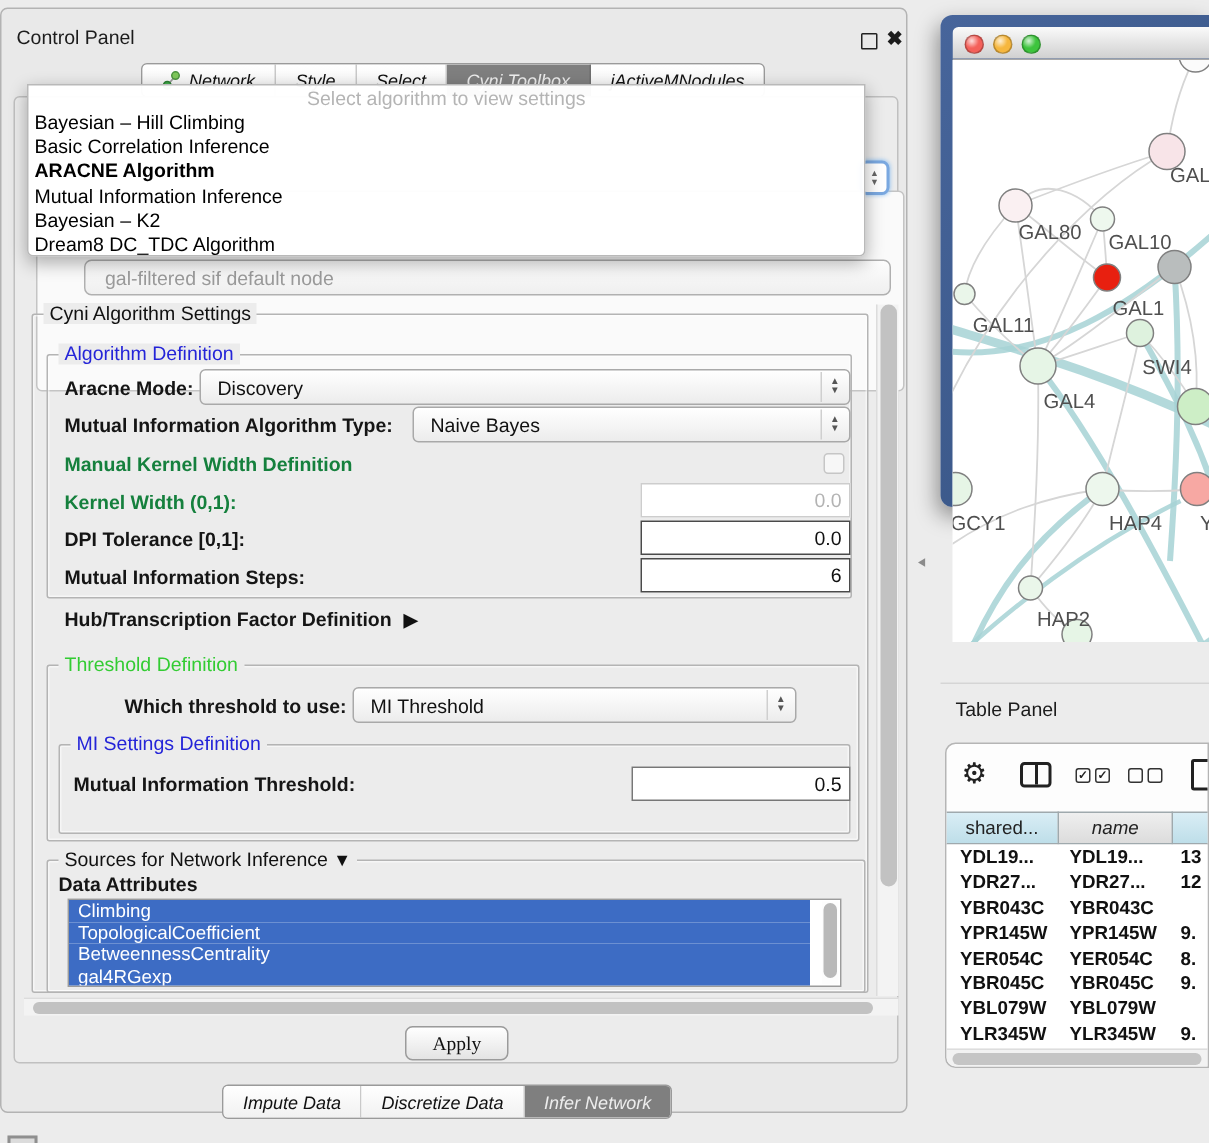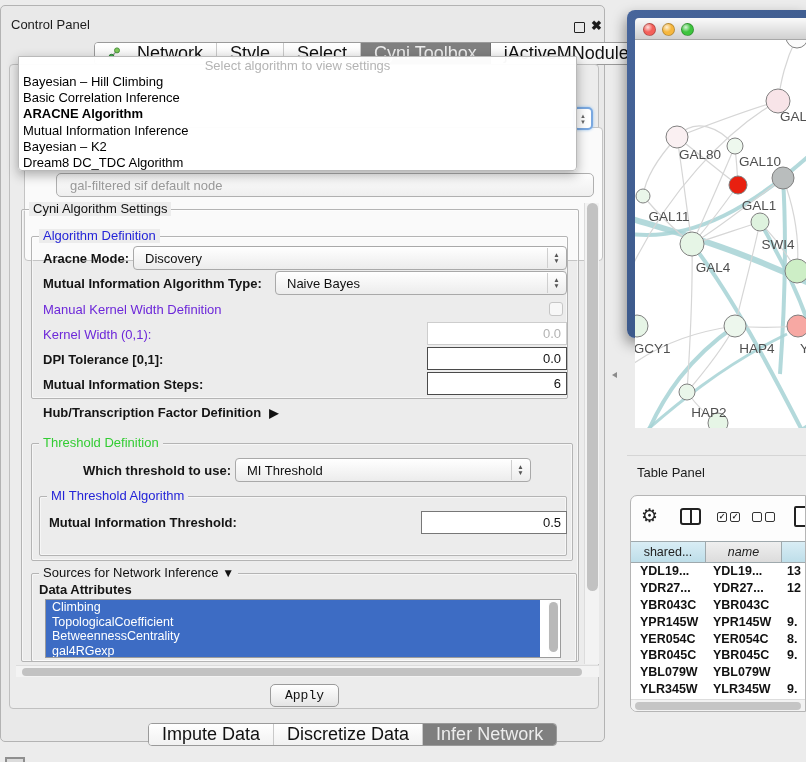--- a/index.html
+++ b/index.html
@@ -14,22 +14,22 @@
   .cp-title{position:absolute;left:10px;top:5px;font-size:13px;color:#1c1c1c;}
   .float-icon{position:absolute;left:573px;top:10px;width:9px;height:9px;border:1.5px solid #222;
       border-radius:1px;background:transparent;}
   .close-icon{position:absolute;left:590px;top:6px;font-size:13px;font-weight:bold;color:#1c1c1c;}
 
   
   .tabbar{position:absolute;display:flex;border:1px solid #9a9a9a;border-radius:4px;
       overflow:hidden;background:#fdfdfd;box-sizing:border-box;}
   #top-tabs{left:93px;top:36px;height:23px;}
   #bottom-tabs{left:147px;top:717px;height:23px;justify-content:flex-end;}
-  .seg{display:flex;align-items:center;gap:16px;padding:0 13px;font-size:18px;color:#111;
-      background:linear-gradient(#ffffff,#f1f1f1);border-right:1px solid #c9c9c9;white-space:nowrap;}
+  .seg{display:flex;align-items:center;gap:5px;padding:0 13px;font-size:12px;color:#111;
+      background:linear-gradient(#ffffff,#f1f1f1);border-right:1px solid #c9c9c9;white-space:nowrap;font-style:italic;}
   .seg:last-child{border-right:none;}
   .seg.sel{background:#7f7f7f;color:#ededed;border-right-color:#6f6f6f;}
 
   
   .cp-card{position:absolute;left:8px;top:58px;width:590px;height:645px;background:#ececec;
       border:1px solid #c0c0c0;border-radius:4px;box-sizing:border-box;}
   .top-subpanel{position:absolute;left:14px;top:62px;width:579px;height:134px;background:#fafafa;
       border:1px solid #c4c4c4;border-radius:4px;box-sizing:border-box;}
 
   
@@ -41,21 +41,21 @@
       justify-content:center;color:#555;}
   .stepper::before{content:"▲";font-size:6.5px;line-height:6px;}
   .stepper::after{content:"▼";font-size:6.5px;line-height:6px;}
   .field{position:absolute;background:#fff;border:1px solid #999;box-sizing:border-box;
       font-size:13px;color:#111;display:flex;align-items:center;justify-content:flex-end;
       padding:0 5px;}
   .field.strong{border:1.5px solid #4a4a4a;}
   .field.disabled{border-color:#cdcdcd;color:#b3b3b3;}
   .lbl{position:absolute;font-size:13px;color:#151515;white-space:nowrap;}
   .lbl.b{font-weight:bold;}
-  .lbl.dis{color:#6d28d9;font-weight:normal;}
+  .lbl.dis{color:#15803d;font-weight:bold;}
   .checkbox{position:absolute;width:14px;height:14px;border:1px solid #c6c6c6;border-radius:3px;
       background:#f7f7f7;box-sizing:border-box;}
 
   
   .group{position:absolute;border:1px solid #b4b4b4;border-radius:2px;box-sizing:border-box;
       box-shadow:inset 0 0 0 1px rgba(255,255,255,.55);}
   .glabel{position:absolute;background:#ececec;padding:0 4px;font-size:13px;height:14px;
       line-height:14px;white-space:nowrap;}
   .glabel.blue{color:#2424d8;}
   .glabel.green{color:#33cc33;}
@@ -73,21 +73,21 @@
   
   .sb-v{position:absolute;left:583px;top:197px;width:15px;height:461px;background:#f3f3f3;
       border-left:1px solid #dcdcdc;box-sizing:border-box;}
   .sb-v-thumb{position:absolute;left:2px;top:0px;width:11px;height:388px;background:#c2c2c2;border-radius:6px;}
   .sb-h{position:absolute;left:15px;top:659px;width:583px;height:12px;background:#f3f3f3;
       border-top:1px solid #dcdcdc;box-sizing:border-box;}
   .sb-h-thumb{position:absolute;left:6px;top:2px;width:560px;height:8px;background:#c2c2c2;border-radius:4px;}
 
   .apply-btn{position:absolute;left:269px;top:678px;width:69px;height:23px;
       background:linear-gradient(#ffffff,#e4e4e4);border:1px solid #9b9b9b;border-radius:5px;
-      font-size:13px;color:#111;font-family:Liberation Mono, monospace;
+      font-size:13px;color:#111;font-family:Liberation Serif, serif;
       display:flex;align-items:center;justify-content:center;}
 
   
   .algo-popup{position:absolute;left:18px;top:56px;width:559px;height:115px;
       background:rgba(255,255,255,.97);border:1px solid #b9b9b9;border-radius:0 0 4px 4px;
       box-shadow:0 4px 12px rgba(0,0,0,.32);box-sizing:border-box;z-index:30;}
   .algo-prompt{height:17px;line-height:17px;text-align:center;font-size:13px;color:#b4b4b4;}
   .algo-opt{height:16.2px;line-height:16.2px;font-size:13px;color:#000;padding-left:4px;white-space:nowrap;}
   .algo-opt.bold{font-weight:bold;}
 
@@ -233,21 +233,21 @@
     <div class="group" style="left:30px;top:437px;width:542px;height:118px;"></div>
     <div class="glabel green" style="left:38px;top:430px;">Threshold Definition</div>
 
     <div class="lbl b" style="left:82px;top:457px;">Which threshold to use:</div>
     <div class="combo" style="left:234px;top:452px;width:296px;height:24px;">
       <span>MI Threshold</span>
       <span class="stepper"></span>
     </div>
 
     <div class="group" style="left:38px;top:490px;width:528px;height:60px;"></div>
-    <div class="glabel blue" style="left:46px;top:483px;">MI Threshold Algorithm</div>
+    <div class="glabel blue" style="left:46px;top:483px;">MI Settings Definition</div>
 
     <div class="lbl b" style="left:48px;top:509px;">Mutual Information Threshold:</div>
     <div class="field" style="left:420px;top:505px;width:146px;height:23px;border-color:#777;">0.5</div>
 
     <div class="group" style="left:30px;top:567px;width:546px;height:89px;"></div>
     <div class="glabel" style="left:38px;top:560px;color:#111;">
       <span>Sources for Network Inference</span>
       <span class="arrow-glyph">▼</span>
     </div>
     <div class="lbl b" style="left:38px;top:576px;">Data Attributes</div>

